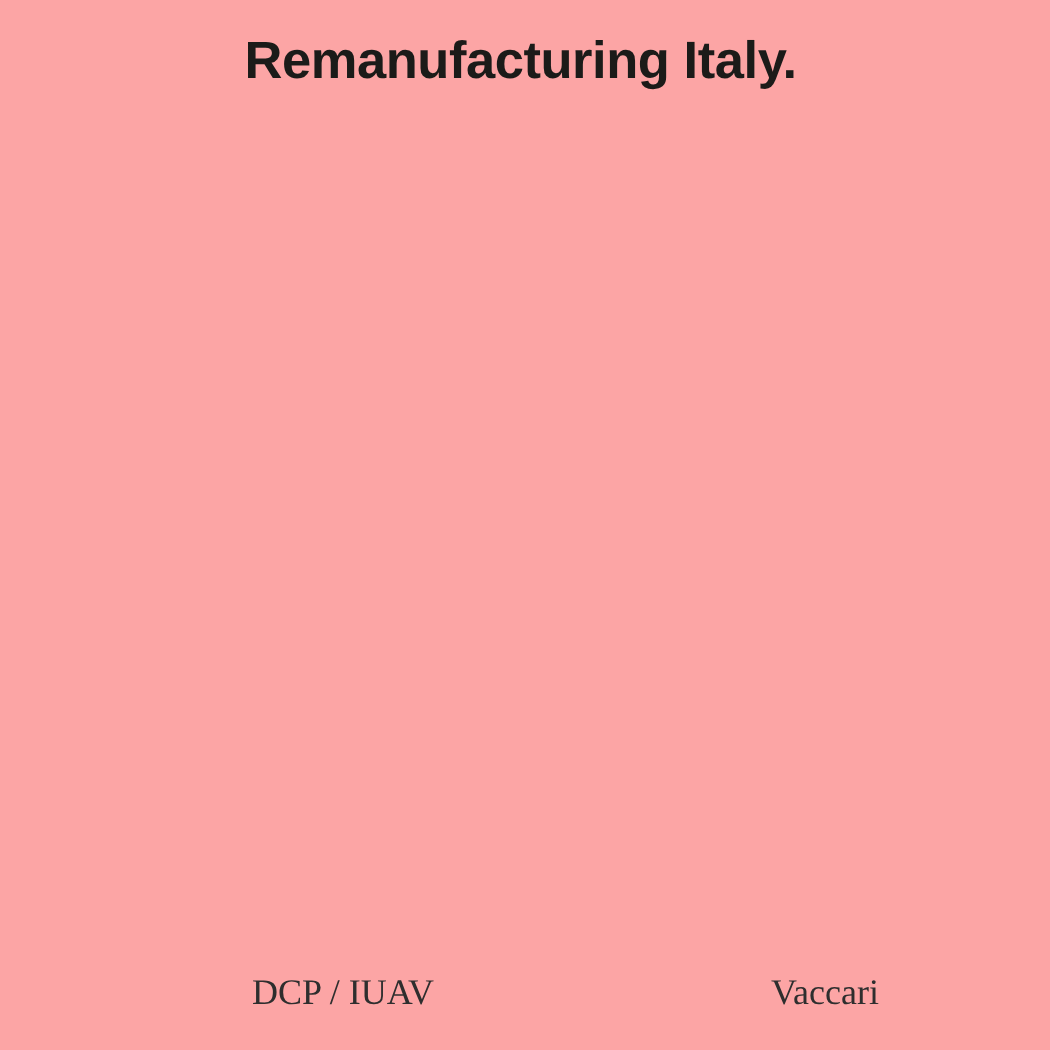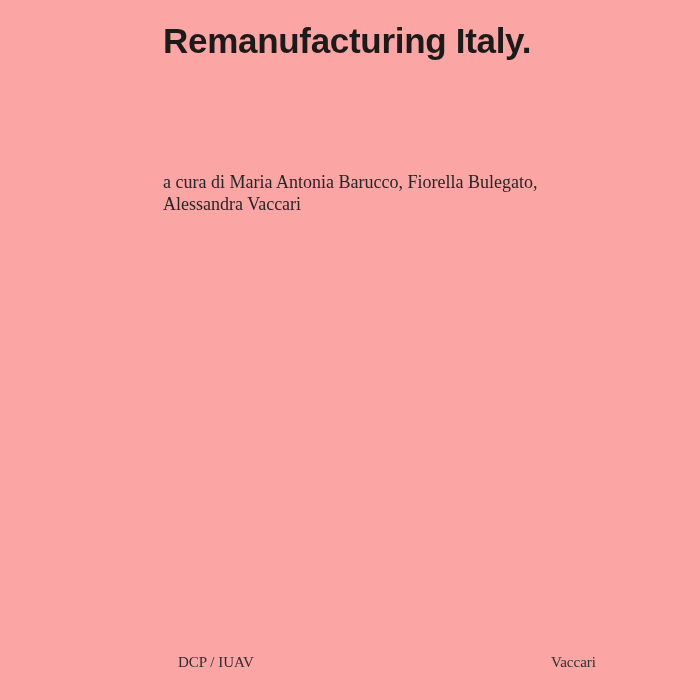--- a/index.html
+++ b/index.html
@@ -32,44 +32,40 @@
     left: 163px;
     top: 171px;
     font-family: "Liberation Serif", serif;
     font-size: 18px;
     line-height: 22px;
     color: #262626;
     white-space: nowrap;
   }
   .footer-row {
     position: absolute;
-    left: 178px;
+    left: 168px;
     top: 652px;
     width: 418px;
     display: flex;
     justify-content: space-between;
     align-items: flex-end;
     font-family: "Liberation Serif", serif;
-    font-size: 15px;
+    font-size: 24px;
     line-height: 21px;
     color: #2e2e2e;
   }
 </style>
 </head>
 <body>
 
 <div class="page">
 
   <div class="title-block">
     <div>Remanufacturing Italy.</div>
   </div>
 
-  <div class="authors-block">
-    <div>a cura di Maria Antonia Barucco, Fiorella Bulegato,</div>
-    <div>Alessandra Vaccari</div>
-  </div>
 
   <div class="footer-row">
     <span>DCP / IUAV</span>
     <span>Vaccari</span>
   </div>
 
 </div>
 
 </body></html>

